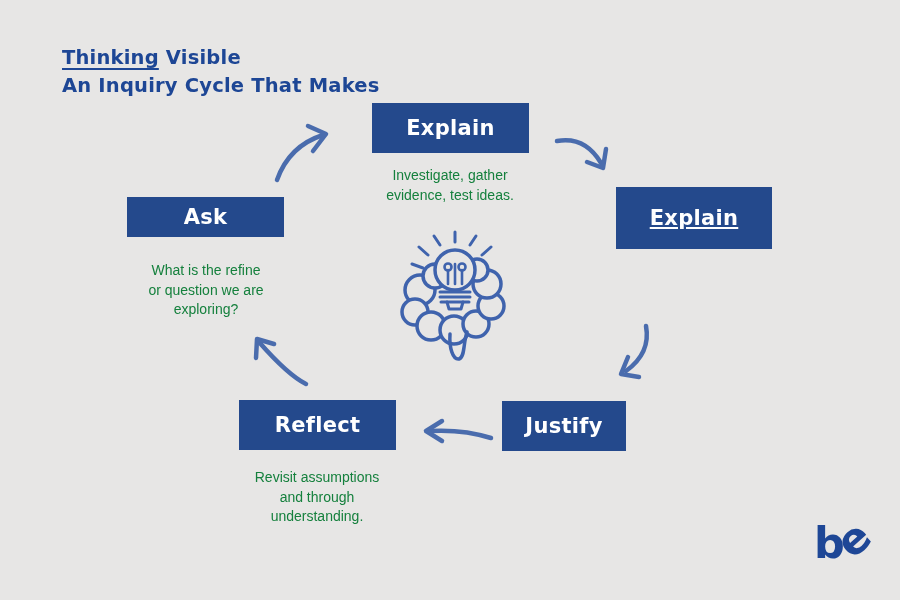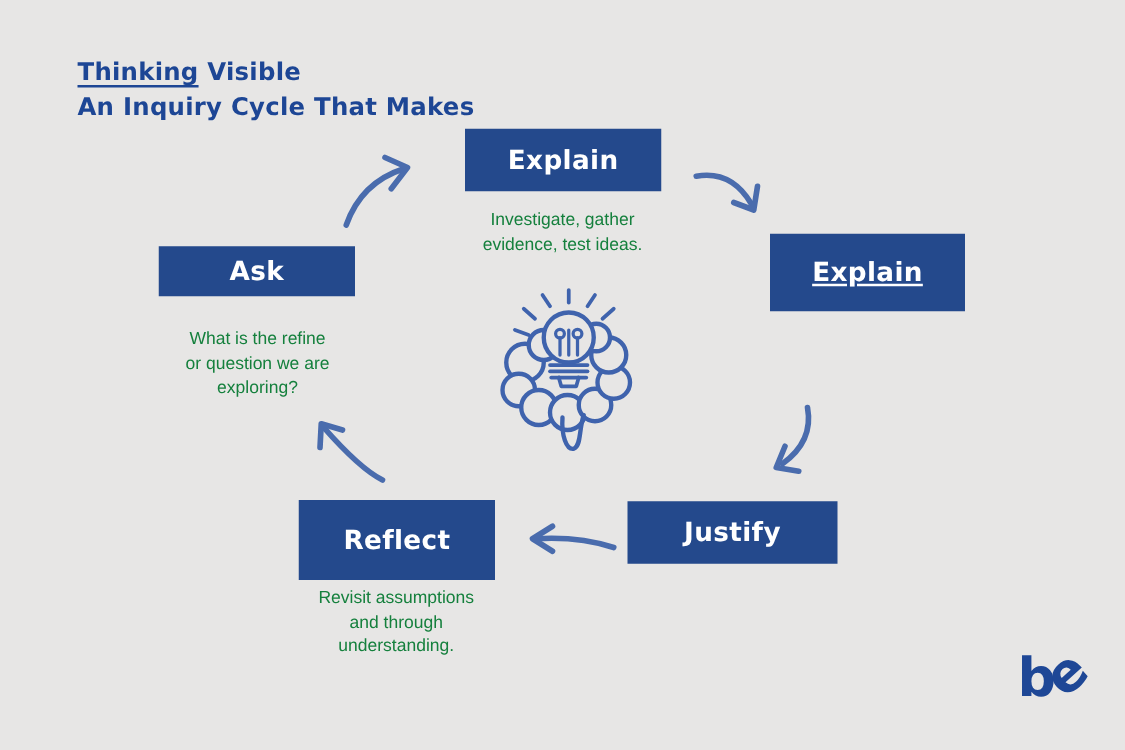--- a/index.html
+++ b/index.html
@@ -51,23 +51,23 @@
     <span class="t-line"><span class="underlined">Thinking</span><span> Visible</span></span>
     <span class="t-line">An Inquiry Cycle That Makes</span>
   </h1>
 
   <div class="stage-box" style="left:372px;top:103px;width:157px;height:50px;">Explain</div>
   <div class="stage-desc" style="left:335px;top:166px;">Investigate, gather
 evidence, test ideas.</div>
 
   <div class="stage-box" style="left:616px;top:187px;width:156px;height:62px;text-decoration:underline;">Explain</div>
 
-  <div class="stage-box" style="left:502px;top:401px;width:168px;height:50px;">Justify</div>
+  <div class="stage-box" style="left:502px;top:401px;width:124px;height:50px;">Justify</div>
 
-  <div class="stage-box" style="left:239px;top:400px;width:157px;height:64px;">Reflect</div>
+  <div class="stage-box" style="left:239px;top:400px;width:157px;height:50px;">Reflect</div>
   <div class="stage-desc" style="left:202px;top:468px;">Revisit assumptions
 and through
 understanding.</div>
 
   <div class="stage-box" style="left:127px;top:197px;width:157px;height:40px;">Ask</div>
   <div class="stage-desc" style="left:91px;top:261px;">What is the refine
 or question we are
 exploring?</div>
 
   <svg class="arrow-svg" style="left:263px;top:120px;" width="85" height="68" viewBox="0 0 85 68">

